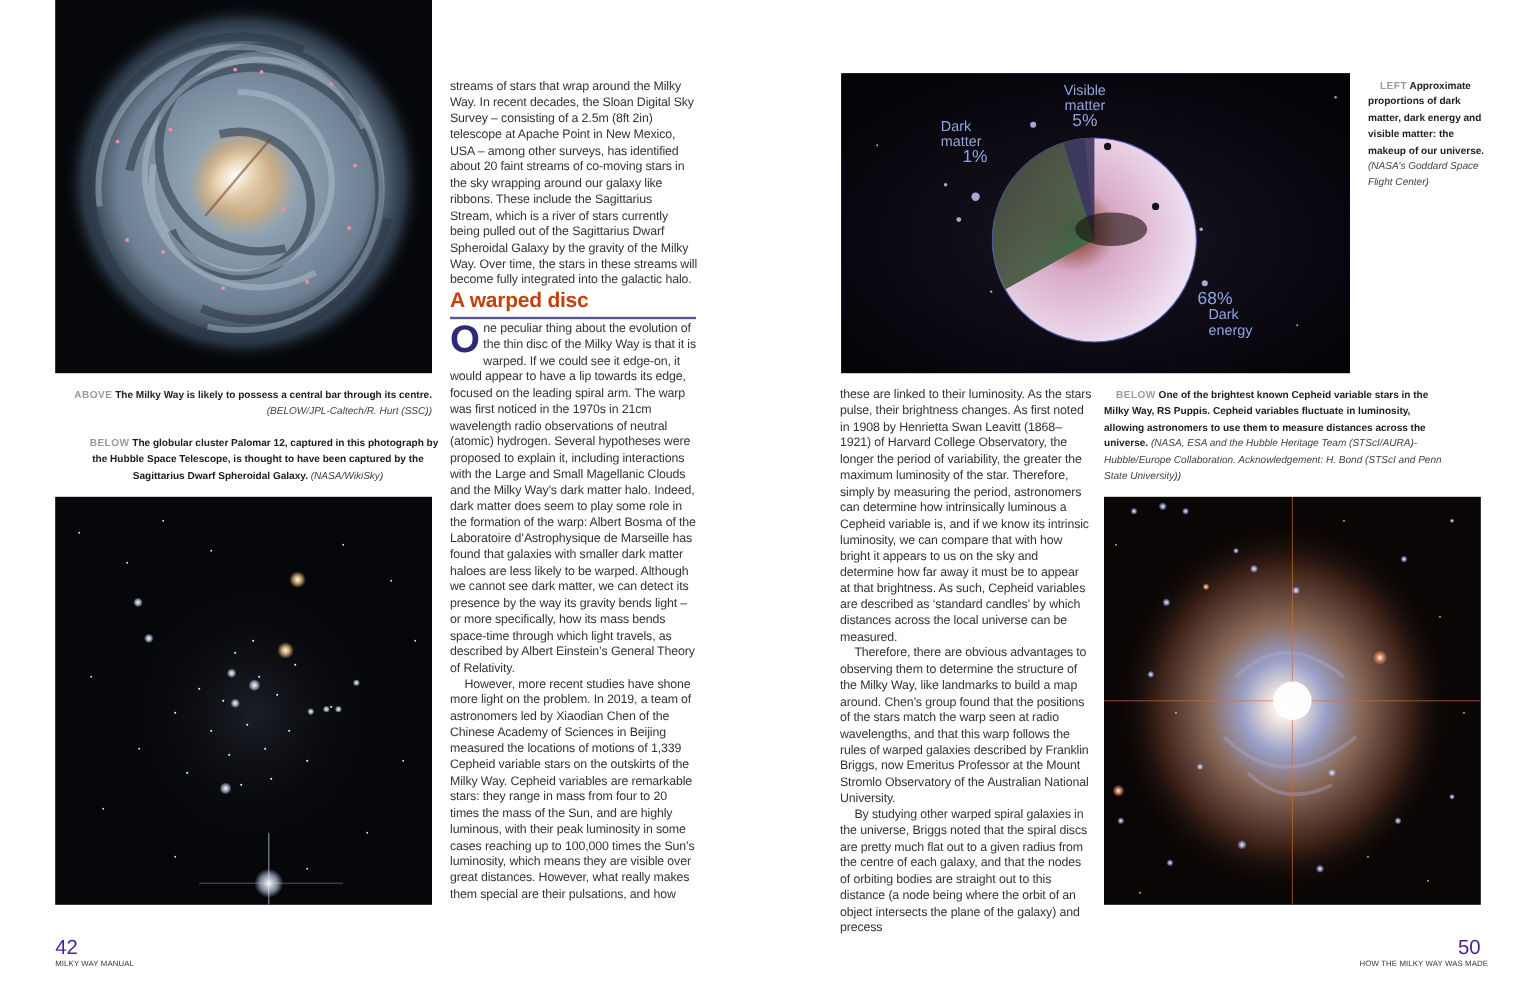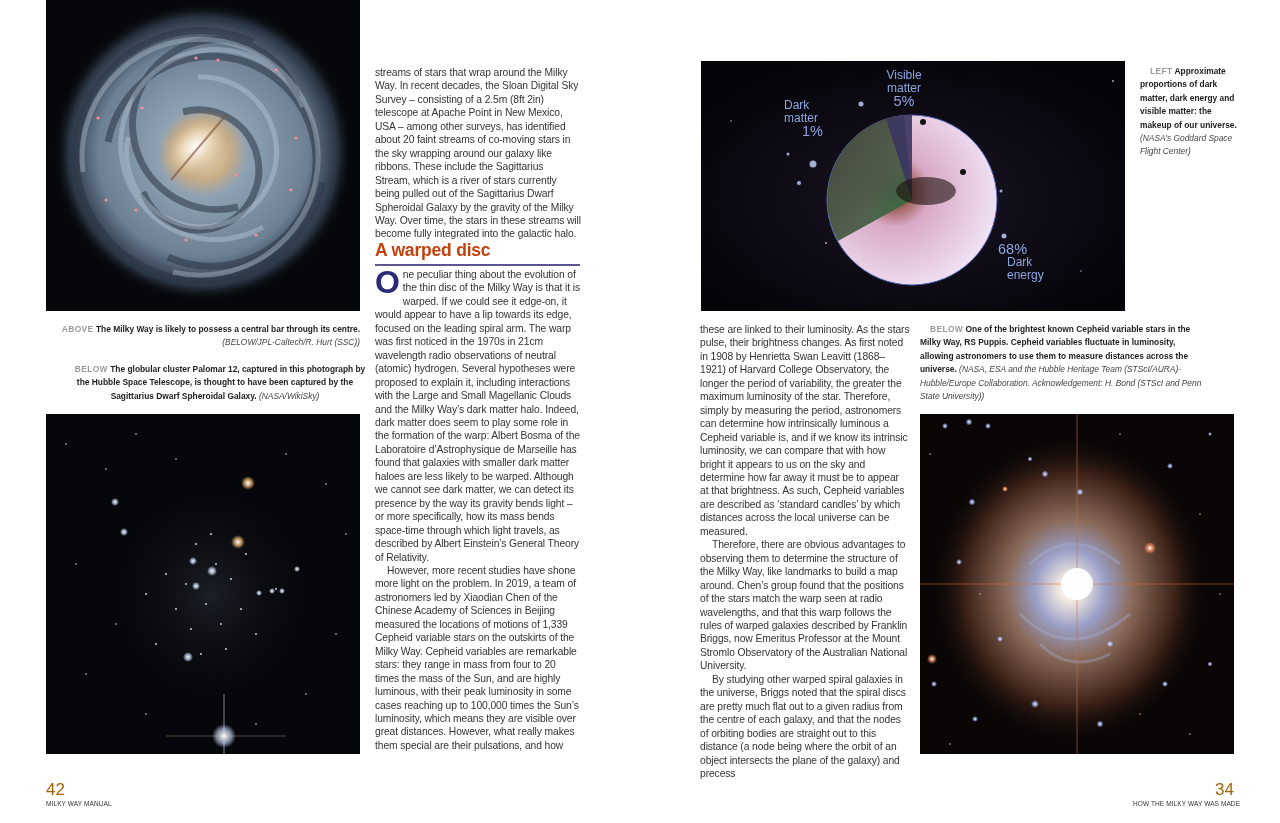--- a/index.html
+++ b/index.html
@@ -35,21 +35,21 @@
     border-bottom: 2px solid #5b5590;
     letter-spacing: -0.2px;
   }
   .dropcap {
     float: left;
     font-size: 32px; line-height: 26px;
     font-weight: bold; color: #2e2a7a;
     margin: 1px 3px 0 0;
   }
 
-  .folio { position: absolute; color: #a16207; font-size: 17px; }
+  .folio { position: absolute; color: #4c1d95; font-size: 17px; }
   .running { position: absolute; font-size: 6.5px; color: #333; letter-spacing: 0.1px; }
 
   .pie-lbl { position: absolute; color: #8ea6e0; font-size: 12px; line-height: 13px; text-align: left; }
   .pie-pct { font-size: 14.5px; }
 </style>
 </head>
 <body>
 
 <div class="img" style="left:46px; top:0; width:314px; height:311px; background:#05070b;">
   <svg width="314" height="311" viewBox="0 0 314 311">
@@ -333,14 +333,14 @@
         <circle cx="280" cy="100" r="0.8"></circle>
       <circle cx="300" cy="180" r="0.8"></circle>
         <circle cx="270" cy="320" r="0.8"></circle>
         <circle cx="30" cy="330" r="0.8"></circle>
       <circle cx="220" cy="300" r="0.8"></circle>
         <circle cx="60" cy="180" r="0.8"></circle>
     </g>
   </svg>
 </div>
 
-<div class="folio" style="left:1215px; top:780px;">34</div>
+<div class="folio" style="left:1215px; top:780px;">50</div>
 <div class="running" style="left:1133px; top:800px;">HOW THE MILKY WAY WAS MADE</div>
 
 </body></html>

